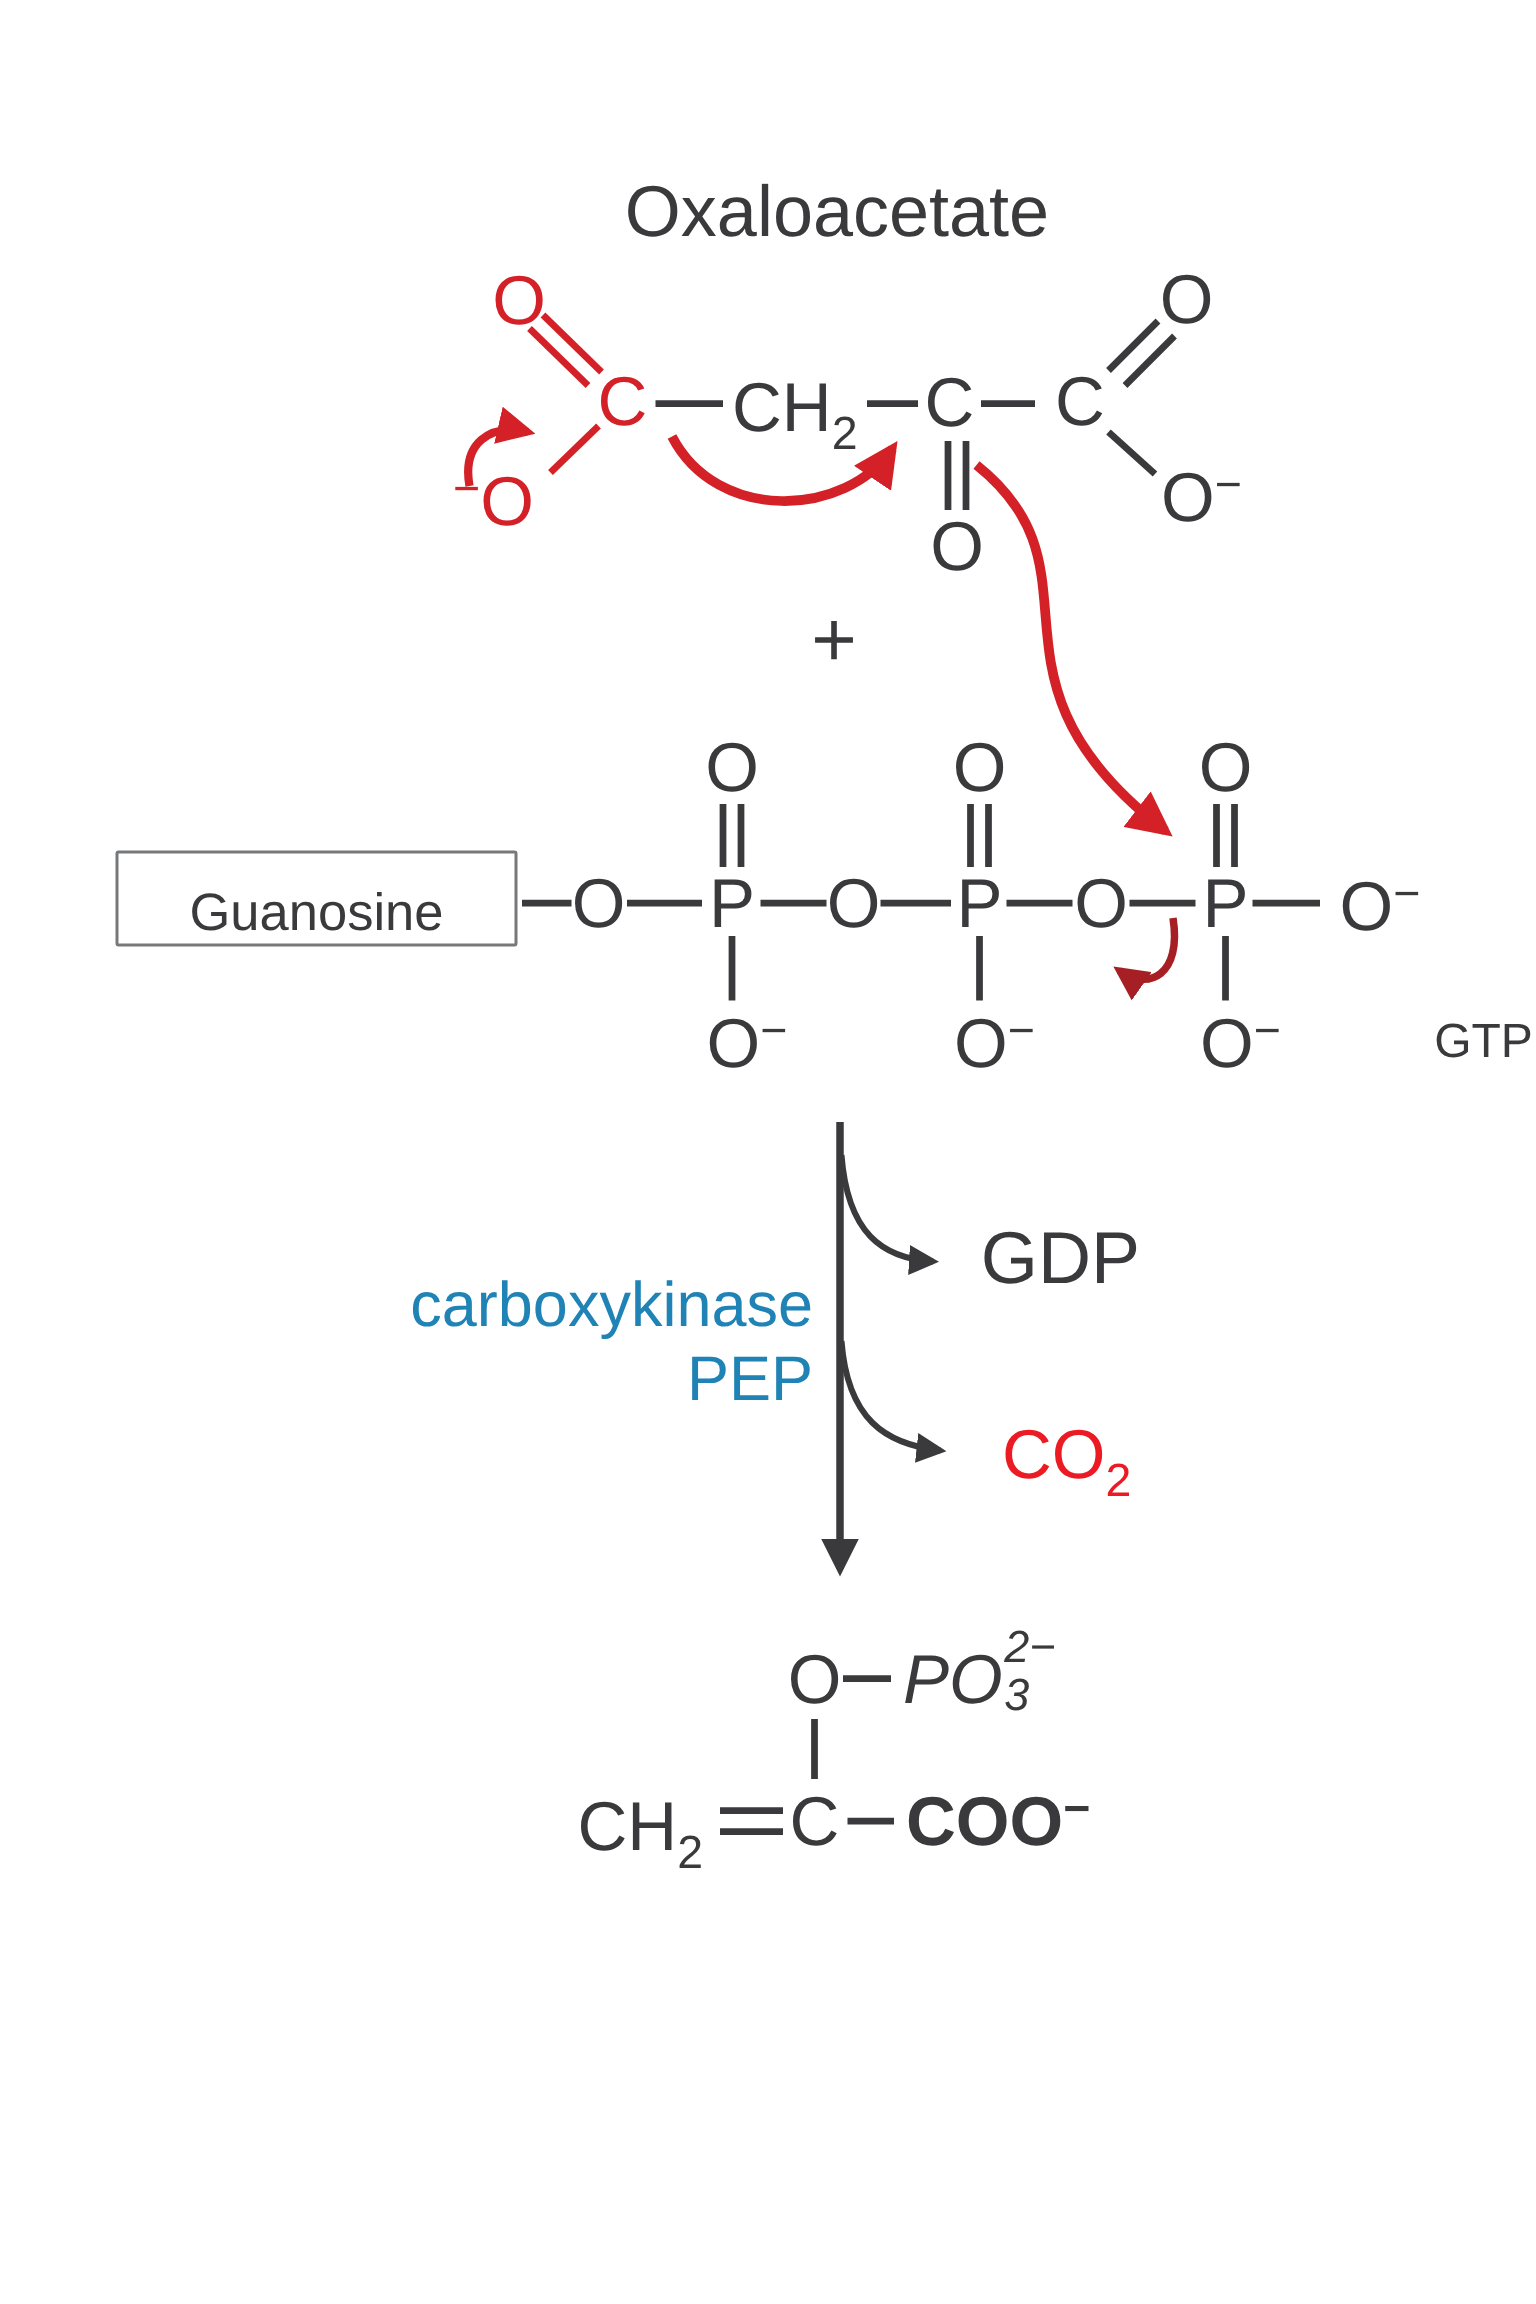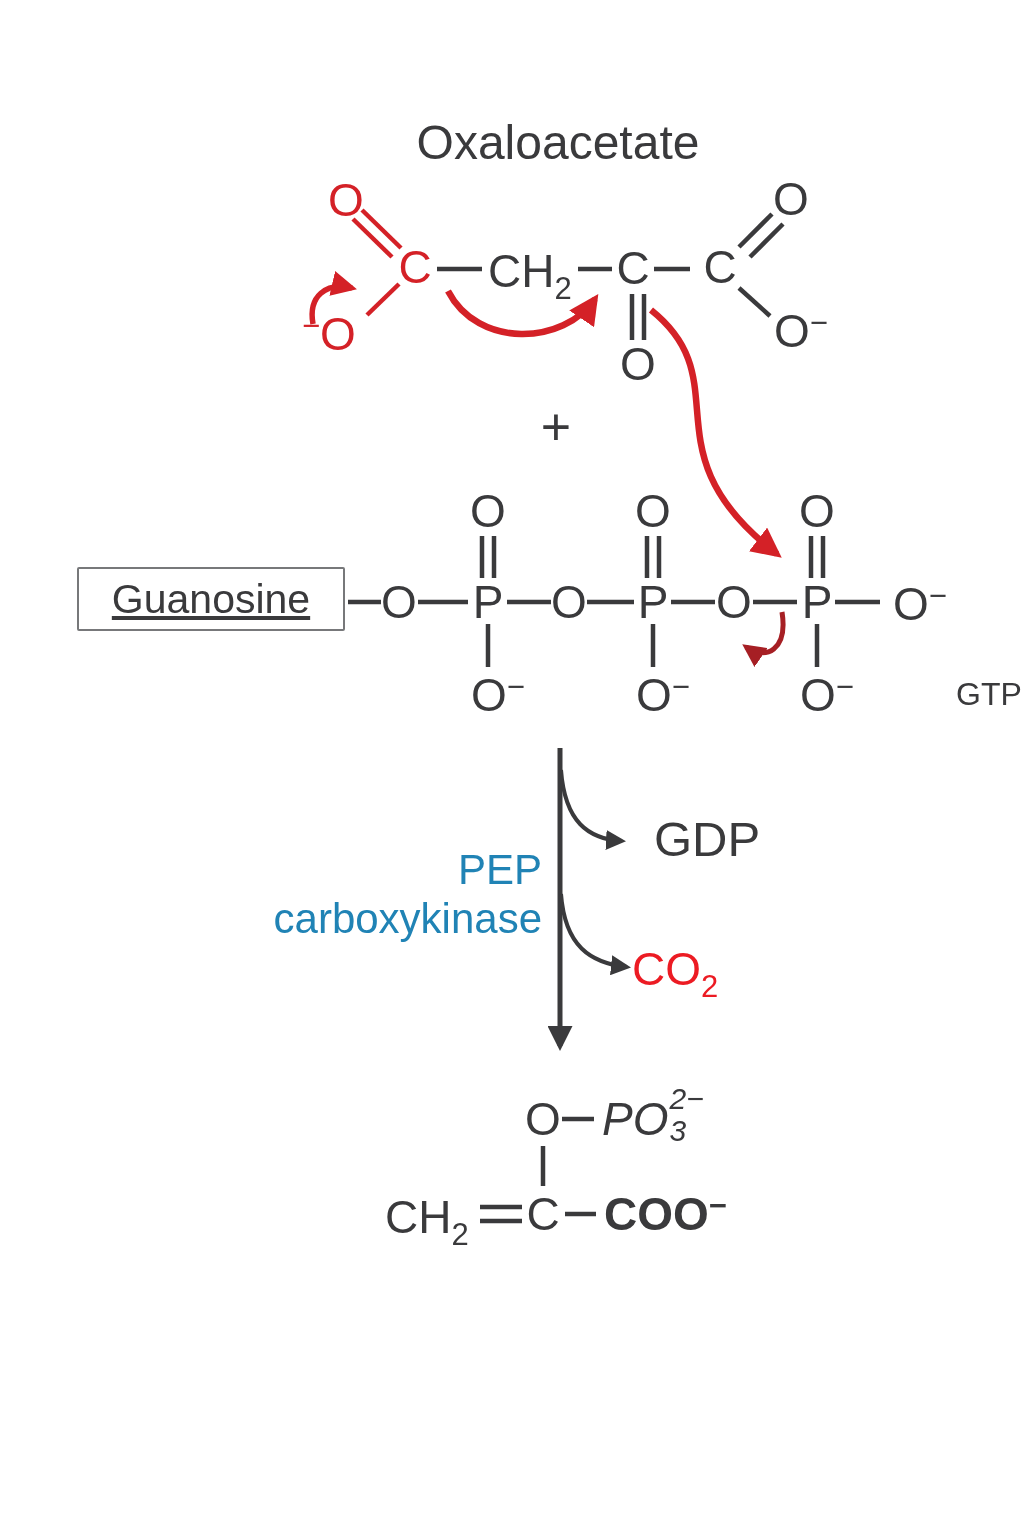--- a/index.html
+++ b/index.html
@@ -24,21 +24,21 @@
   .sup{font-size:31px;position:relative;top:-14px;}
   .sub{font-size:31px;position:relative;top:12px;}
   .stack{display:inline-block;position:relative;width:42px;height:46px;vertical-align:middle;}
   .stack-sup{position:absolute;left:1px;top:-16px;font-size:30px;}
   .stack-sub{position:absolute;left:1px;top:16px;font-size:30px;}
   .title{position:absolute;transform:translate(-50%,-50%);font-size:48px;white-space:nowrap;}
   .plus{position:absolute;transform:translate(-50%,-50%);font-size:52px;font-weight:300;}
   .molecule-box{
     position:absolute;left:33px;top:567px;width:264px;height:60px;
     border:2.5px solid var(--box_border);border-radius:2px;
-    display:flex;align-items:center;justify-content:center;font-size:41px;text-decoration:underline;
+    display:flex;align-items:flex-end;justify-content:center;font-size:35px;
   }
   .side-label{position:absolute;transform:translate(-50%,-50%);font-size:32px;white-space:nowrap;}
   .product{position:absolute;transform:translate(-50%,-50%);font-size:49px;white-space:nowrap;}
   .enzyme{
     position:absolute;left:160px;top:845px;width:338px;text-align:right;
     font-size:42px;line-height:49px;white-space:nowrap;
   }
   svg{display:block;}
 </style>
 </head>
@@ -145,25 +145,25 @@
 
   <span class="atomL" style="left:427px;top:695px;"><span>O</span><span class="sup">−</span></span>
   <span class="atomL" style="left:592px;top:695px;"><span>O</span><span class="sup">−</span></span>
   <span class="atomL" style="left:756px;top:695px;"><span>O</span><span class="sup">−</span></span>
 
   <span class="atomL" style="left:849px;top:604px;"><span>O</span><span class="sup">−</span></span>
 
   <div class="side-label" style="left:945px;top:694px;">GTP</div>
 
   <div class="enzyme blue">
+    <div>carboxykinase</div>
     <div>PEP</div>
-    <div>carboxykinase</div>
   </div>
   <div class="product" style="left:663px;top:839px;">GDP</div>
-  <span class="atomL brightred" style="left:588px;top:969px;font-size:46px;"><span>CO</span><span class="sub">2</span></span>
+  <span class="atomL brightred" style="left:624px;top:969px;font-size:46px;"><span>CO</span><span class="sub">2</span></span>
 
   <span class="atom" style="left:499px;top:1119px;">O</span>
   <span class="atomL" style="left:558px;top:1121px;font-style:italic;"><span>PO</span><span class="stack"><span class="stack-sup">2−</span><span class="stack-sub">3</span></span></span>
   <span class="atomL" style="left:341px;top:1217px;"><span>CH</span><span class="sub">2</span></span>
   <span class="atom" style="left:499px;top:1214px;">C</span>
   <span class="atomL" style="left:560px;top:1214px;font-weight:bold;"><span>COO</span><span class="sup">−</span></span>
 
 </div>
 
 </body></html>

